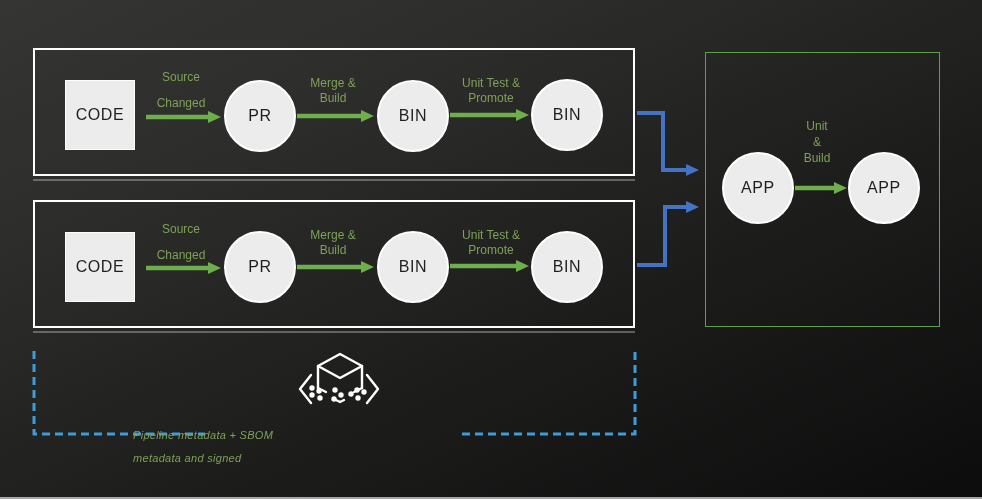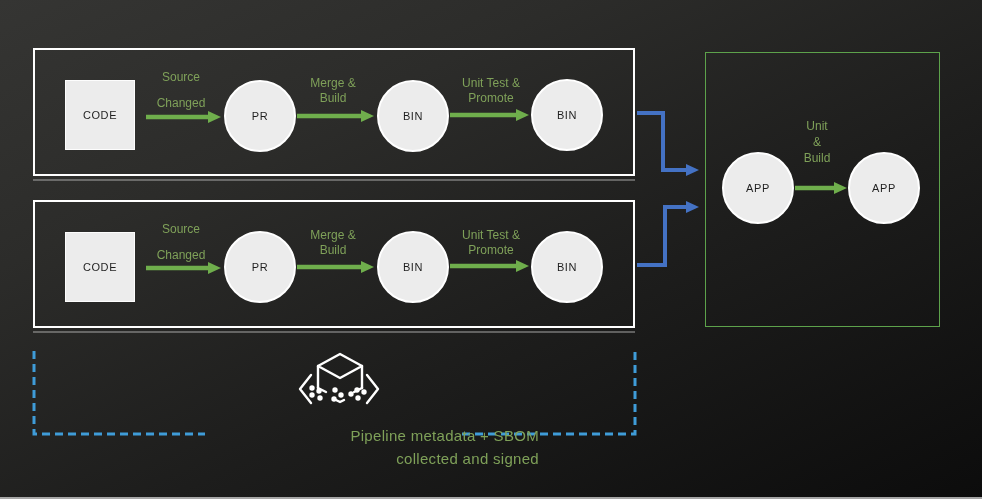--- a/index.html
+++ b/index.html
@@ -19,25 +19,25 @@
     background:linear-gradient(155deg,#353533 0%,#2c2c2a 28%,#1d1d1c 60%,#0c0c0c 100%);
   }
   .slide::after{content:"";position:absolute;left:0;right:0;bottom:0;height:2px;background:#bfbfbf;opacity:.85;}
   .pbox{position:absolute;box-sizing:border-box;border:2px solid var(--white-border);}
   .pbox::after{content:"";position:absolute;left:-2px;right:-2px;bottom:-7px;height:2px;background:rgba(200,200,200,.4);}
   #box-top{left:33px;top:48px;width:602px;height:128px;}
   #box-bottom{left:33px;top:200px;width:602px;height:128px;}
   .tbox{position:absolute;box-sizing:border-box;left:705px;top:52px;width:235px;height:275px;border:1.5px solid var(--green-border);}
   .overlay{position:absolute;left:0;top:0;pointer-events:none;}
   .node{position:absolute;display:flex;align-items:center;justify-content:center;
-    background:var(--node-fill);color:var(--node-text);font-size:11px;letter-spacing:.6px;}
+    background:var(--node-fill);color:var(--node-text);font-size:16px;letter-spacing:.6px;}
   .square{width:70px;height:70px;border:1px solid #fdfdfd;box-sizing:border-box;}
   .circle{width:72px;height:72px;border-radius:50%;border:2px solid #fff;box-sizing:border-box;text-align:center;}
   .elabel{position:absolute;text-align:center;color:var(--green-text);font-size:12px;line-height:14px;}
-  .caption{position:absolute;text-align:right;color:var(--green-text);font-size:15px;line-height:19px;letter-spacing:.3px;}
+  .caption{position:absolute;text-align:left;color:var(--green-text);font-size:11px;line-height:19px;letter-spacing:.3px;font-style:italic;}
   .ga{stroke:var(--green-arrow);stroke-width:4.5;}
   .gah{fill:var(--green-arrow);}
   .ba{stroke:var(--blue-arrow);stroke-width:4;fill:none;}
   .bah{fill:var(--blue-arrow);}
   .dash{stroke:var(--dashed-blue);stroke-width:3;fill:none;stroke-dasharray:8 5;}
   .icon-line{stroke:#fff;stroke-width:2.4;fill:none;stroke-linecap:round;stroke-linejoin:round;}
   .icon-dot{fill:#fff;}
 </style>
 </head>
 <body>
@@ -142,15 +142,15 @@
   <div class="elabel" style="left:441px;top:228px;width:100px">Unit Test &amp;</div>
   <div class="elabel" style="left:441px;top:243px;width:100px">Promote</div>
 
   <div class="node circle" style="left:722px;top:152px">APP</div>
   <div class="node circle" style="left:848px;top:152px">APP</div>
   <div class="elabel" style="left:777px;top:119px;width:80px">Unit</div>
   <div class="elabel" style="left:777px;top:135px;width:80px">&amp;</div>
   <div class="elabel" style="left:777px;top:151px;width:80px">Build</div>
 
   <div class="caption" style="left:133px;top:426px;width:406px">Pipeline metadata + SBOM</div>
-  <div class="caption" style="left:133px;top:449px;width:406px">collected and signed</div>
+  <div class="caption" style="left:133px;top:449px;width:406px">metadata and signed</div>
 
 </div>
 
 </body></html>

